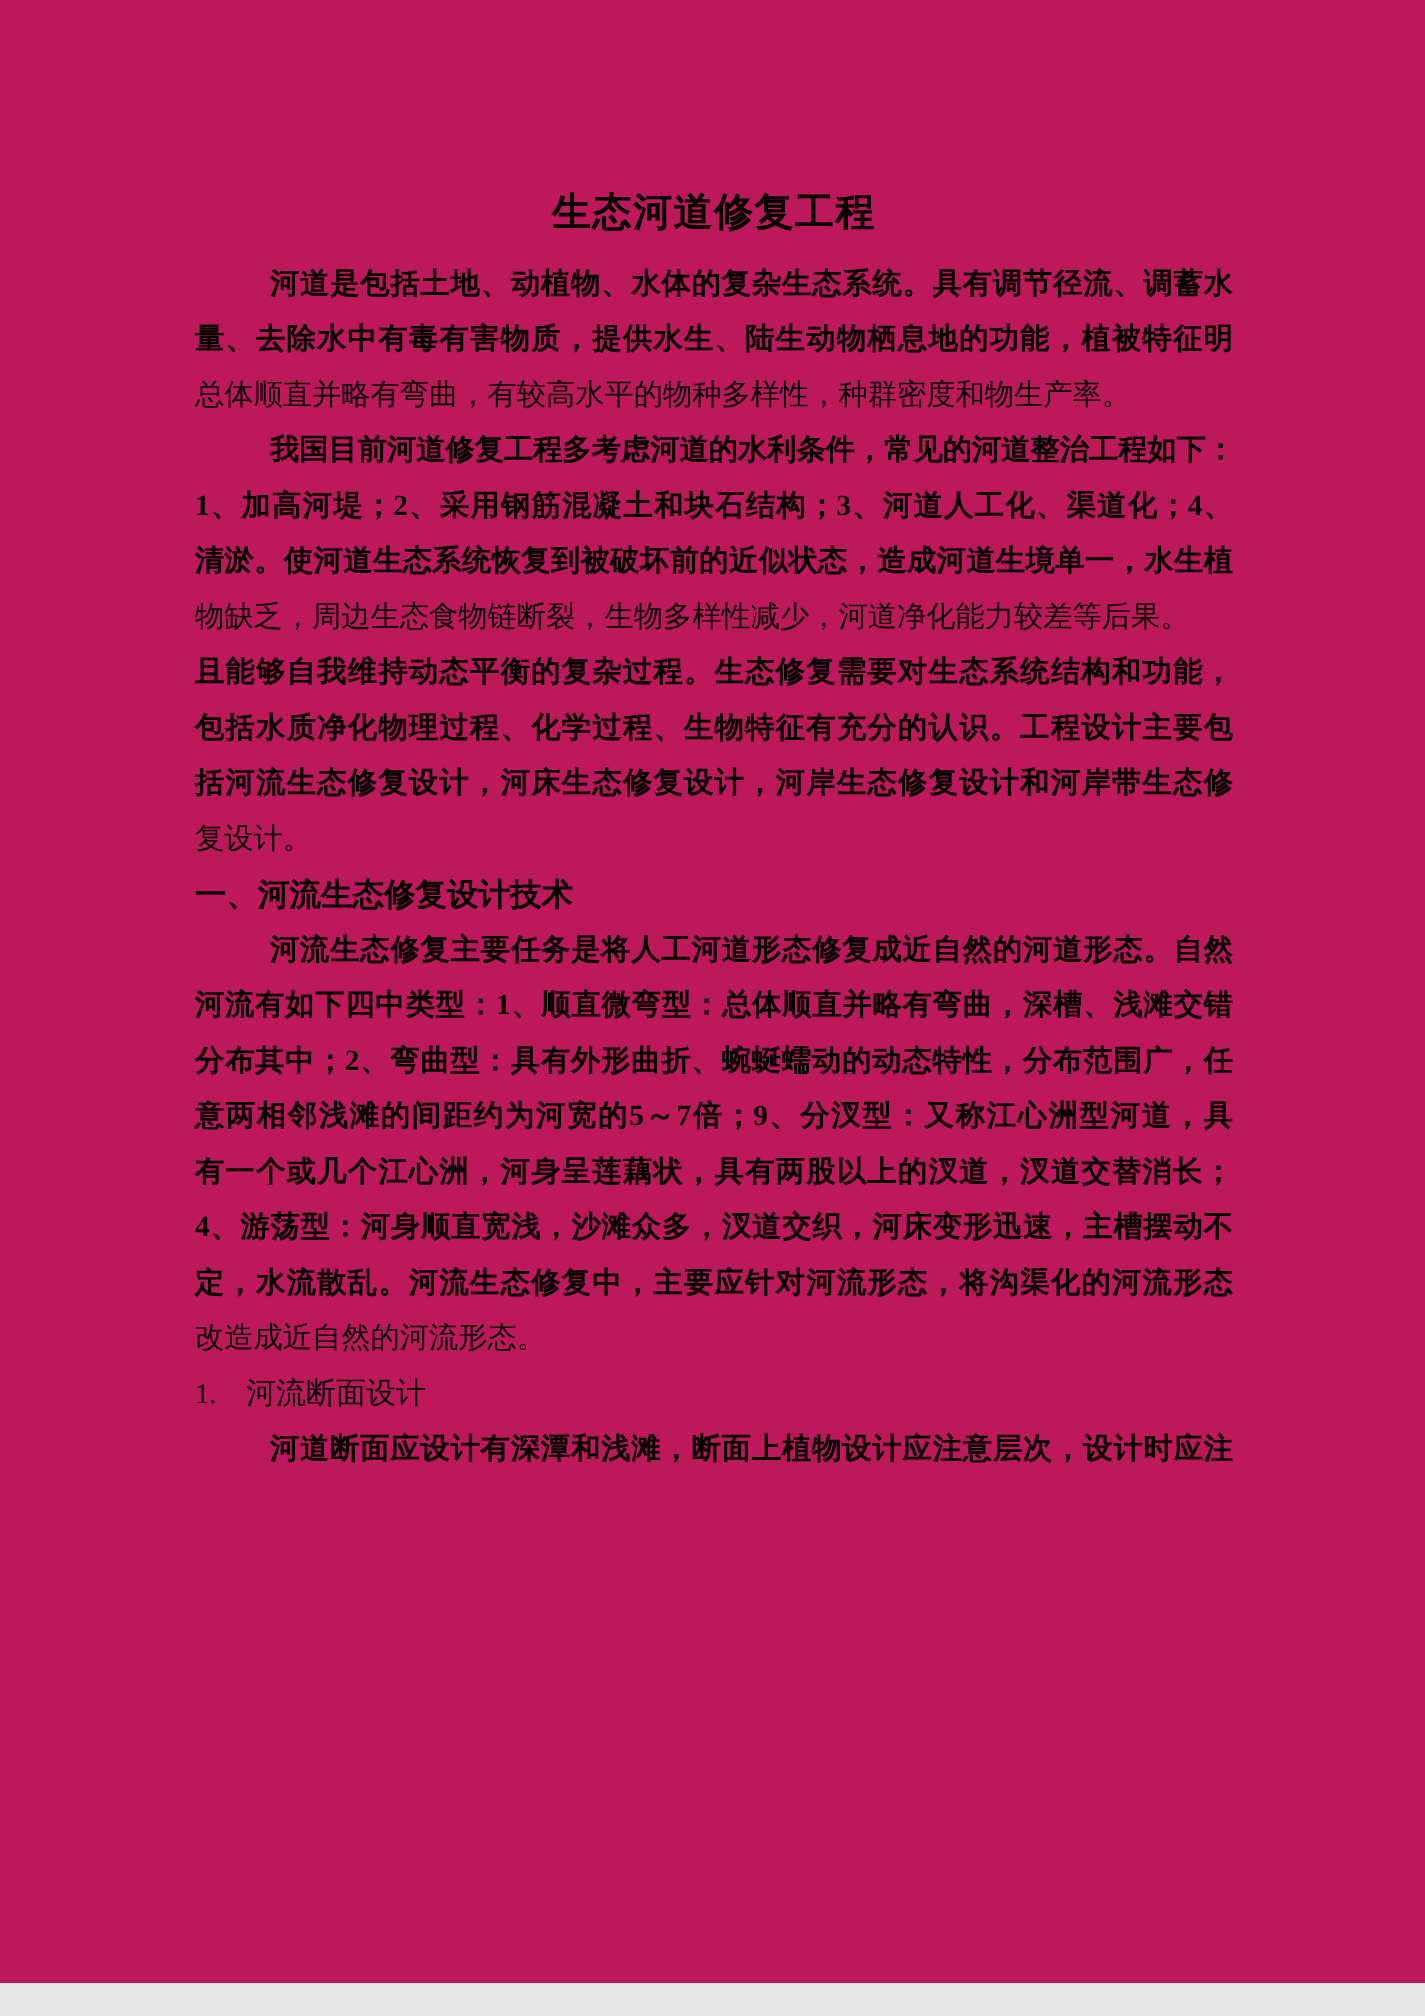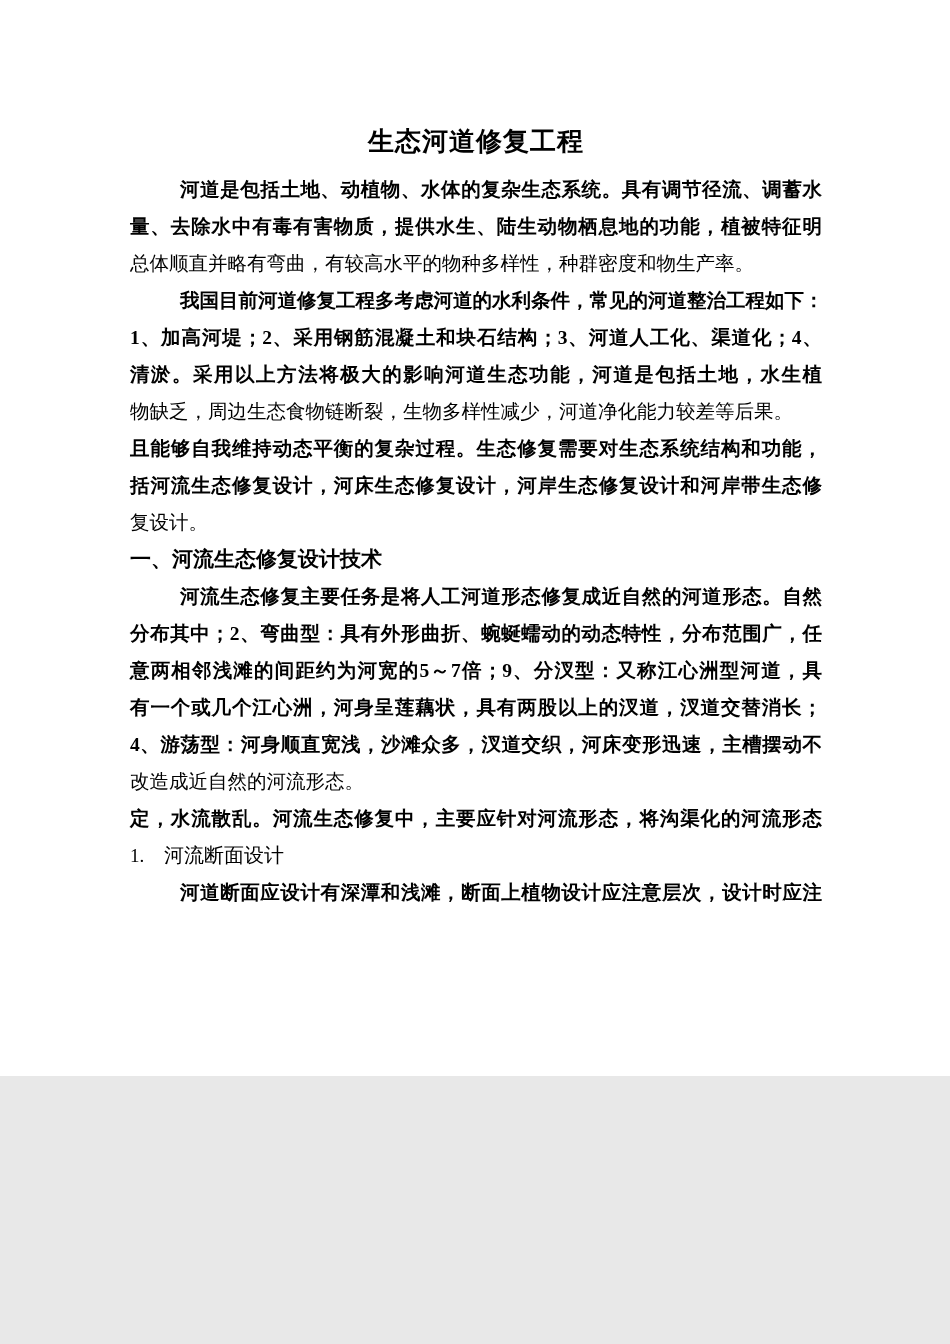--- a/index.html
+++ b/index.html
@@ -1,20 +1,20 @@
 <!DOCTYPE html>
 <html><head>
 <meta charset="utf-8">
 <style>
   html, body { margin: 0; padding: 0; background: #e8e8e8; }
   .page {
     position: relative;
     width: 950px;
-    height: 1076px;
-    background: #ffffff;
+    height: 1322px;
+    background: #be185d;
     color: #000000;
     font-family: "Liberation Serif", "DejaVu Serif", serif;
     overflow: hidden;
     margin: 0 auto;
   }
   .content {
     position: absolute;
     left: 130px;
     top: 126px;
     width: 692px;
@@ -57,40 +57,42 @@
 
     <div>
       <div class="line j first">河道是包括土地、动植物、水体的复杂生态系统。具有调节径流、调蓄水</div>
       <div class="line j">量、去除水中有毒有害物质，提供水生、陆生动物栖息地的功能，植被特征明</div>
       <div class="line">总体顺直并略有弯曲，有较高水平的物种多样性，种群密度和物生产率。</div>
     </div>
 
     <div>
       <div class="line j first">我国目前河道修复工程多考虑河道的水利条件，常见的河道整治工程如下：</div>
       <div class="line j">1、加高河堤；2、采用钢筋混凝土和块石结构；3、河道人工化、渠道化；4、</div>
-      <div class="line j">清淤。采用以上方法将极大的影响河道生态功能，河道是包括土地，水生植</div>
+      <div class="line j">清淤。使河道生态系统恢复到被破坏前的近似状态，造成河道生境单一，水生植</div>
       <div class="line">物缺乏，周边生态食物链断裂，生物多样性减少，河道净化能力较差等后果。</div>
     </div>
 
     <div>
       <div class="line j">且能够自我维持动态平衡的复杂过程。生态修复需要对生态系统结构和功能，</div>
+      <div class="line j">包括水质净化物理过程、化学过程、生物特征有充分的认识。工程设计主要包</div>
       <div class="line j">括河流生态修复设计，河床生态修复设计，河岸生态修复设计和河岸带生态修</div>
       <div class="line">复设计。</div>
     </div>
 
     <div class="line heading">一、河流生态修复设计技术</div>
 
     <div>
       <div class="line j first">河流生态修复主要任务是将人工河道形态修复成近自然的河道形态。自然</div>
+      <div class="line j">河流有如下四中类型：1、顺直微弯型：总体顺直并略有弯曲，深槽、浅滩交错</div>
       <div class="line j">分布其中；2、弯曲型：具有外形曲折、蜿蜒蠕动的动态特性，分布范围广，任</div>
       <div class="line j">意两相邻浅滩的间距约为河宽的5～7倍；9、分汊型：又称江心洲型河道，具</div>
       <div class="line j">有一个或几个江心洲，河身呈莲藕状，具有两股以上的汊道，汊道交替消长；</div>
       <div class="line j">4、游荡型：河身顺直宽浅，沙滩众多，汊道交织，河床变形迅速，主槽摆动不</div>
+      <div class="line j">定，水流散乱。河流生态修复中，主要应针对河流形态，将沟渠化的河流形态</div>
       <div class="line">改造成近自然的河流形态。</div>
-      <div class="line j">定，水流散乱。河流生态修复中，主要应针对河流形态，将沟渠化的河流形态</div>
     </div>
 
     <div class="line listitem">
       <span class="marker">1.</span><span>河流断面设计</span>
     </div>
 
     <div>
       <div class="line j first">河道断面应设计有深潭和浅滩，断面上植物设计应注意层次，设计时应注</div>
     </div>
 

